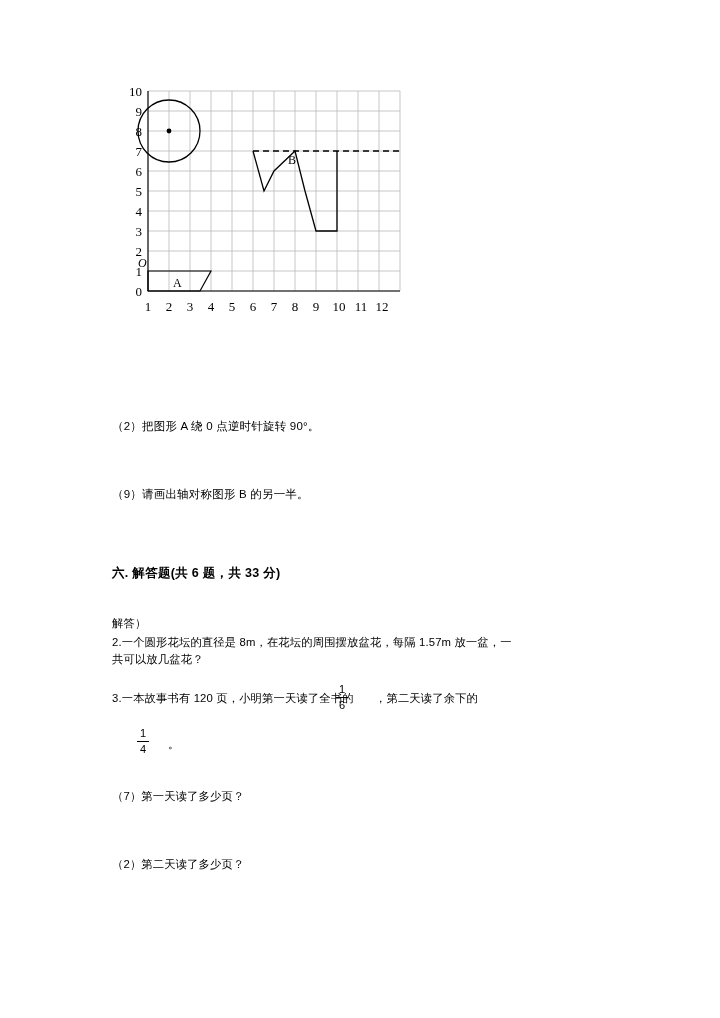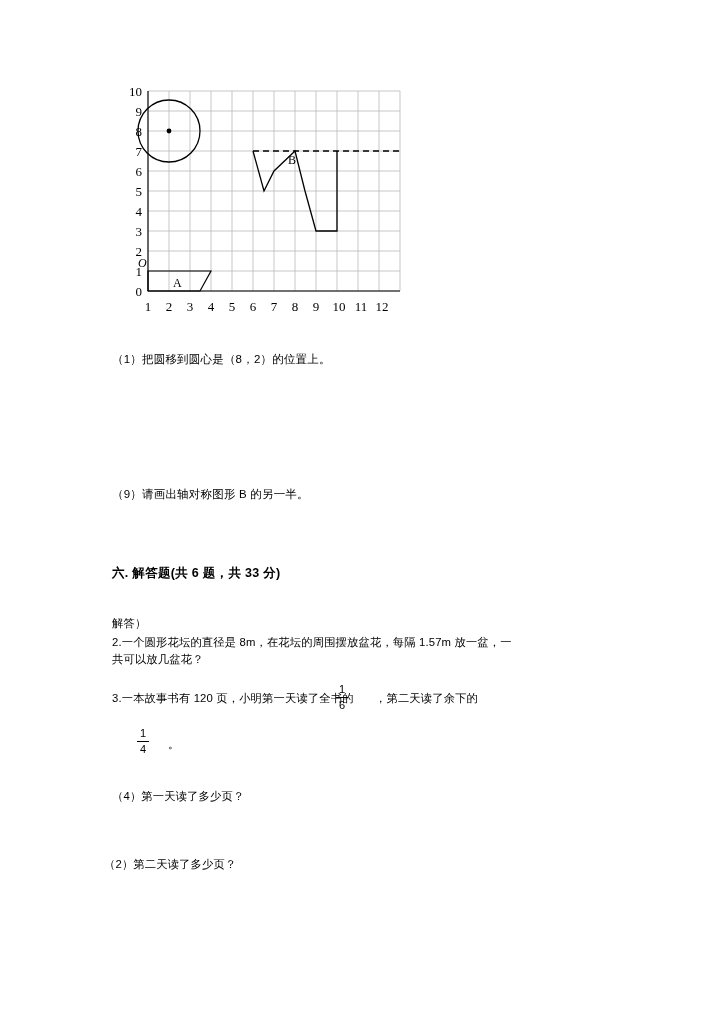--- a/index.html
+++ b/index.html
@@ -168,22 +168,22 @@
         <text x="162" y="233">7</text>
         <text x="183" y="233">8</text>
         <text x="204" y="233">9</text>
         <text x="227" y="233">10</text>
         <text x="249" y="233">11</text>
         <text x="270" y="233">12</text>
       </g>
     </svg>
   </div>
 
-  <div class="q-line" style="left:112px; top:352px;">（1）把圆移到圆心是（8，2）的位置上。</div>
-
+
+  <div class="q-line" style="left:112px; top:419px;">（2）把图形 A 绕 0 点逆时针旋转 90°。</div>
 
   <div class="q-line" style="left:112px; top:487px;">（9）请画出轴对称图形 B 的另一半。</div>
 
   <div class="section-head" style="left:112px; top:565px;">六. 解答题(共 6 题，共 33 分)</div>
 
   <div class="body-line" style="left:112px; top:615px;">解答）</div>
 
   <div class="body-line" style="left:112px; top:634px;">2.一个圆形花坛的直径是 8m，在花坛的周围摆放盆花，每隔 1.57m 放一盆，一</div>
   <div class="body-line" style="left:112px; top:651px;">共可以放几盆花？</div>
 
@@ -202,16 +202,16 @@
   <div class="frac-standalone" style="left:131px; top:727px;">
     <span class="frac">
       <span class="num">1</span>
       <span class="bar"></span>
       <span class="den">4</span>
     </span>
   </div>
 
   <div class="body-line" style="left:168px; top:736px;">。</div>
 
-  <div class="sub-q" style="left:112px; top:789px;">（4）第一天读了多少页？</div>
-  <div class="sub-q" style="left:104px; top:857px;">（2）第二天读了多少页？</div>
+  <div class="sub-q" style="left:112px; top:789px;">（7）第一天读了多少页？</div>
+  <div class="sub-q" style="left:112px; top:857px;">（2）第二天读了多少页？</div>
 
 </div>
 
 </body></html>

